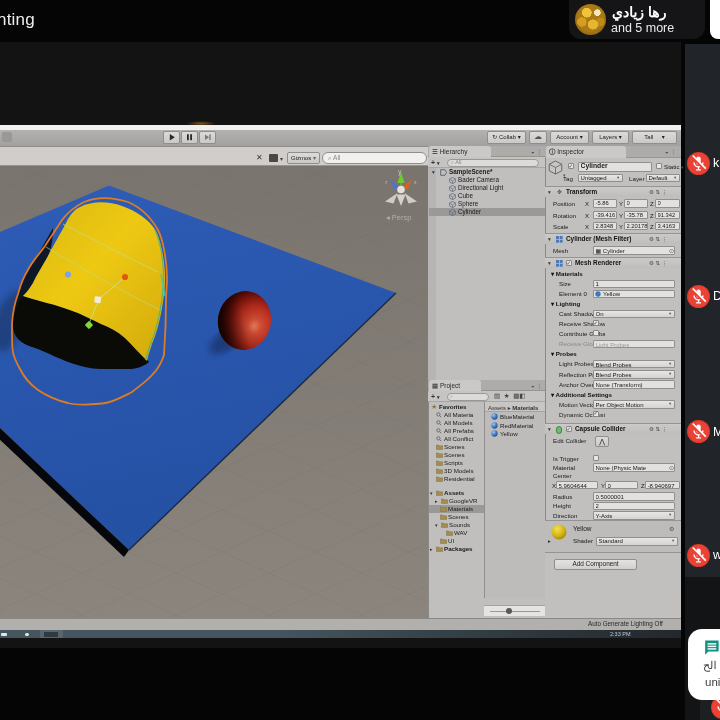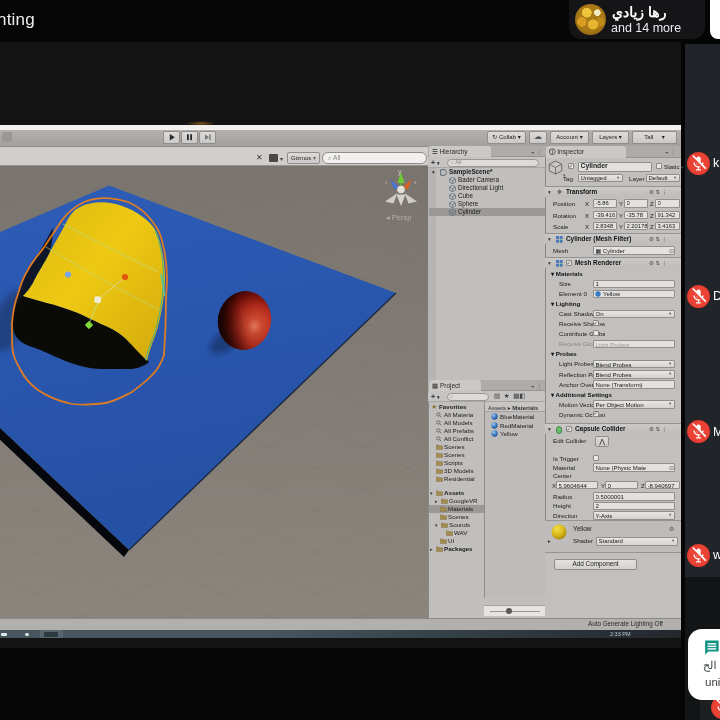--- a/index.html
+++ b/index.html
@@ -10,21 +10,21 @@
 <div class="t" style="left:-3px;top:11px;font-size:17px;color:#ececec;font-weight:500;letter-spacing:.2px">nting</div>
 <div class="a" style="left:569px;top:0;width:136px;height:39px;background:#151517;border-radius:0 0 12px 12px"></div>
 <div class="a" style="left:575px;top:4px;width:31px;height:31px;border-radius:50%;background:
 radial-gradient(circle at 72% 28%, #f2e9c0 0 10%, rgba(0,0,0,0) 11%),
 radial-gradient(circle at 38% 28%, #edc43c 0 16%, rgba(0,0,0,0) 17%),
 radial-gradient(circle at 22% 58%, #d79c20 0 15%, rgba(0,0,0,0) 16%),
 radial-gradient(circle at 58% 66%, #e6b630 0 18%, rgba(0,0,0,0) 19%),
 radial-gradient(circle at 82% 58%, #c08a18 0 13%, rgba(0,0,0,0) 14%),
 radial-gradient(circle at 50% 46%, #aa7a16 0 55%, #6e4e0e 100%)"></div>
 <div class="t" style="left:612px;top:5px;font-size:14px;font-weight:700;color:#fff">رها زيادي</div>
-<div class="t" style="left:611px;top:22px;font-size:12.5px;color:#e8eaed">and 14 more</div>
+<div class="t" style="left:611px;top:22px;font-size:12.5px;color:#e8eaed">and 5 more</div>
 <div class="a" style="left:710px;top:0;width:10px;height:39px;background:#fff;border-radius:0 0 0 8px"></div>
 <div class="a" style="left:0;top:42px;width:681px;height:606px;background:#131314"></div>
 <div class="a" style="left:186px;top:120.5px;width:30px;height:5px;background:radial-gradient(ellipse at center,rgba(200,130,28,.6),rgba(200,130,28,0) 70%)"></div>
 <div class="a" style="left:685px;top:44px;width:35px;height:533px;background:#212529"></div>
 <div class="a" style="left:685px;top:577px;width:35px;height:143px;background:#131416"></div>
 <div class="a" style="left:700px;top:690px;width:20px;height:30px;background:#1d2023"></div>
 <svg class="a" style="left:686.5px;top:151.5px" width="23.0" height="23.0" viewBox="0 0 24 24">
 <circle cx="12" cy="12" r="12" fill="#dd3a2e"></circle>
 <circle cx="12" cy="12" r="11" fill="#ea4335"></circle>
 <g fill="#fff">

